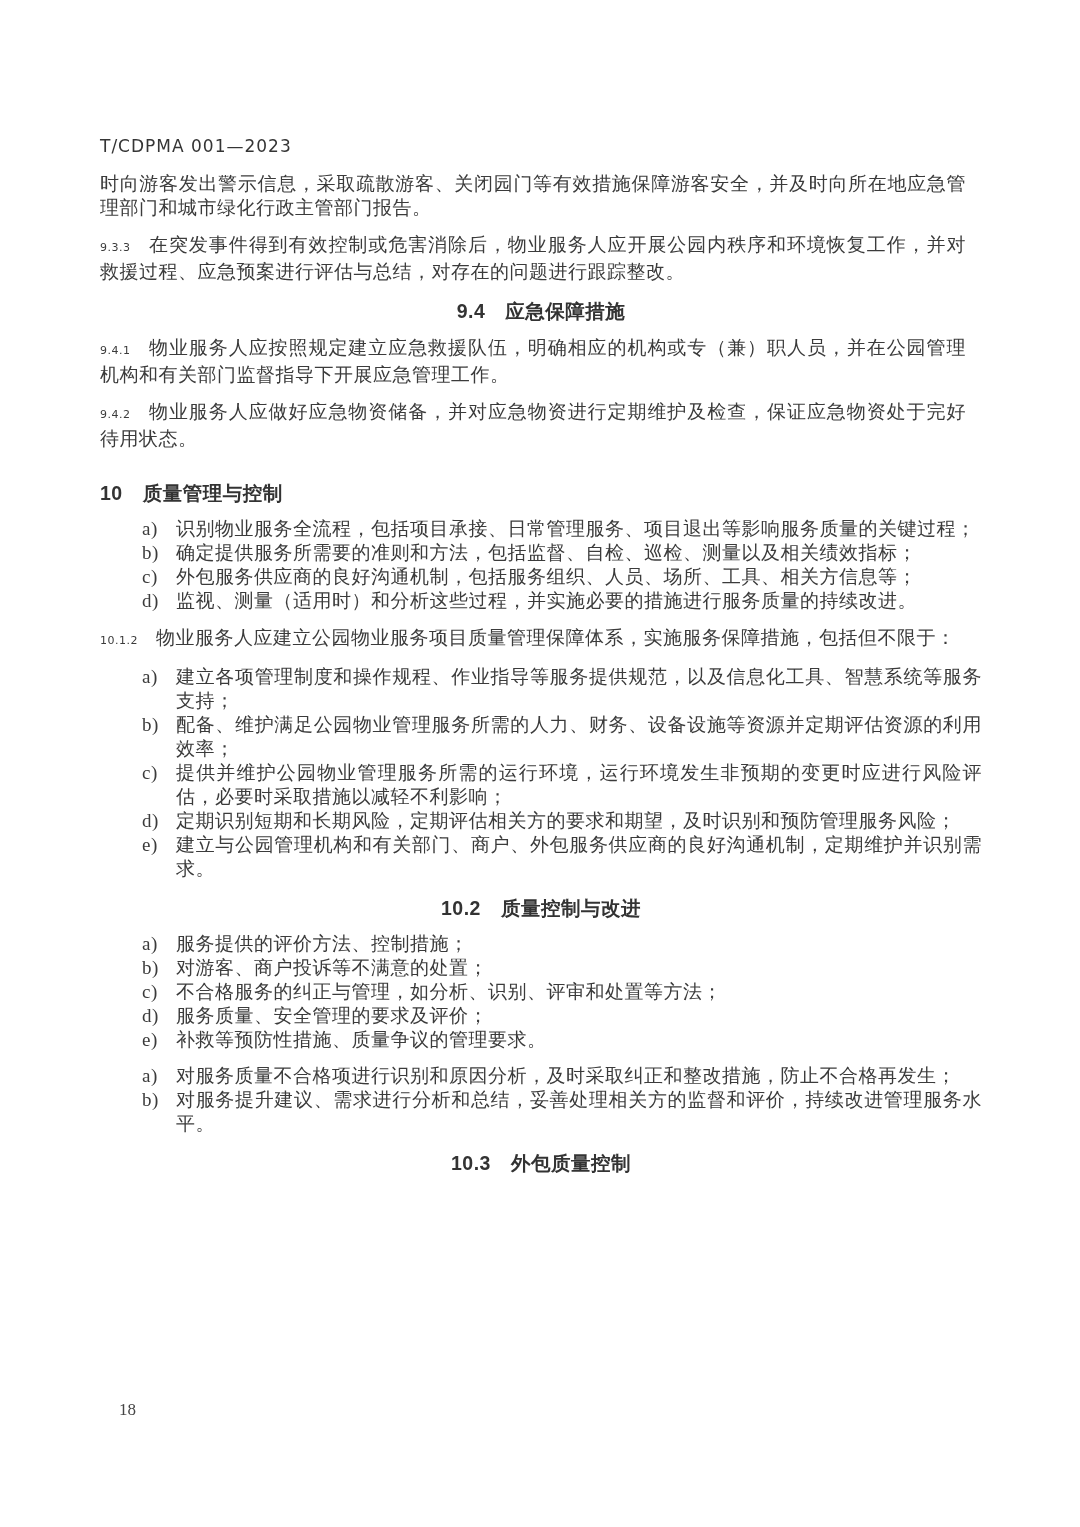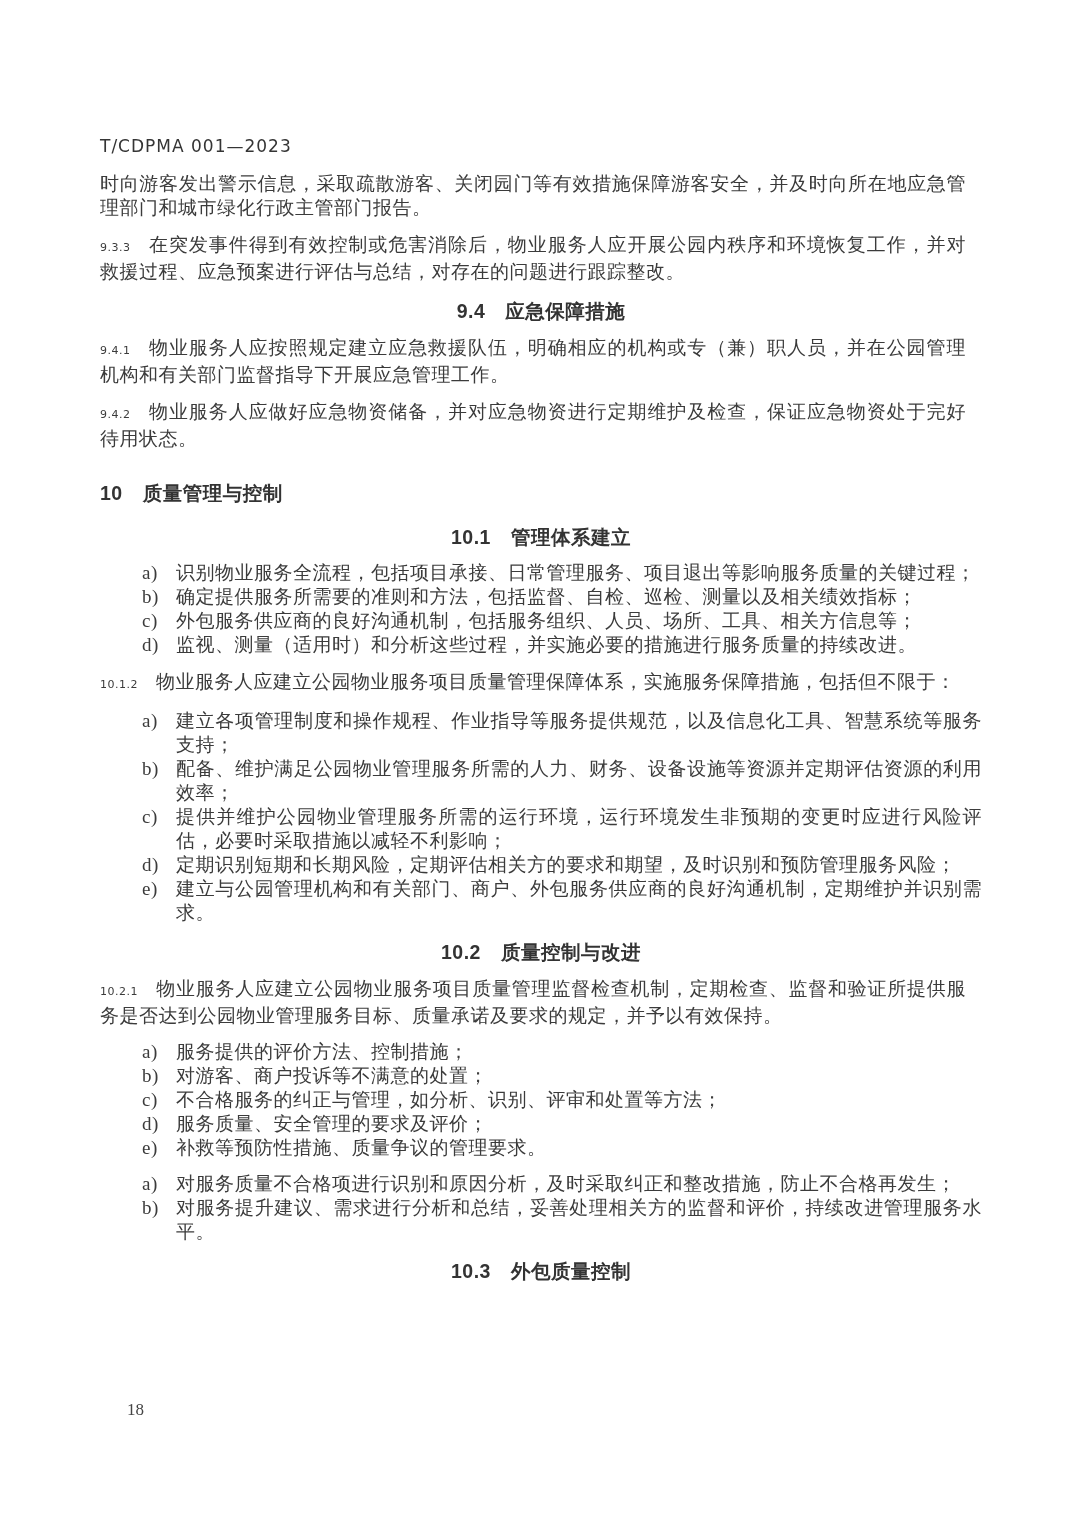--- a/index.html
+++ b/index.html
@@ -75,40 +75,39 @@
     margin-left: 42px;
     white-space: nowrap;
   }
   .list-item .li-text {
     flex: 1;
     text-align: justify;
     text-justify: inter-character;
   }
   .page-number {
     position: absolute;
-    left: 127px;
+    left: 119px;
     top: 1400px;
     font-size: 17px;
     color: #454545;
   }
 </style>
 </head>
 <body>
 
 <div class="page">
   <div class="std-header">T/CDPMA 001—2023</div>
 
   <div class="content" id="doc-blocks">
       <div class="para">时向游客发出警示信息，采取疏散游客、关闭园门等有效措施保障游客安全，并及时向所在地应急管理部门和城市绿化行政主管部门报告。</div>
       <div class="clause"><span class="num">9.3.3</span><span>在突发事件得到有效控制或危害消除后，物业服务人应开展公园内秩序和环境恢复工作，并对救援过程、应急预案进行评估与总结，对存在的问题进行跟踪整改。</span></div>
       <div class="heading level2"><span class="num">9.4</span><span>应急保障措施</span></div>
       <div class="clause"><span class="num">9.4.1</span><span>物业服务人应按照规定建立应急救援队伍，明确相应的机构或专（兼）职人员，并在公园管理机构和有关部门监督指导下开展应急管理工作。</span></div>
       <div class="clause"><span class="num">9.4.2</span><span>物业服务人应做好应急物资储备，并对应急物资进行定期维护及检查，保证应急物资处于完好待用状态。</span></div>
       <div class="heading level1"><span class="num">10</span><span>质量管理与控制</span></div>
-      <div class="heading level2"><span class="num">10.1</span><span>管理体系建立</span></div>
       <div class="clause-list">
         <div class="list-item">
           <span class="label">a)</span>
           <span class="li-text">识别物业服务全流程，包括项目承接、日常管理服务、项目退出等影响服务质量的关键过程；</span>
         </div>
         <div class="list-item">
           <span class="label">b)</span>
           <span class="li-text">确定提供服务所需要的准则和方法，包括监督、自检、巡检、测量以及相关绩效指标；</span>
         </div>
         <div class="list-item">
@@ -137,21 +136,20 @@
         <div class="list-item">
           <span class="label">d)</span>
           <span class="li-text">定期识别短期和长期风险，定期评估相关方的要求和期望，及时识别和预防管理服务风险；</span>
         </div>
         <div class="list-item">
           <span class="label">e)</span>
           <span class="li-text">建立与公园管理机构和有关部门、商户、外包服务供应商的良好沟通机制，定期维护并识别需求。</span>
         </div>
       </div>
       <div class="heading level2"><span class="num">10.2</span><span>质量控制与改进</span></div>
-      <div class="clause"><span class="num">10.2.1</span><span>物业服务人应建立公园物业服务项目质量管理监督检查机制，定期检查、监督和验证所提供服务是否达到公园物业管理服务目标、质量承诺及要求的规定，并予以有效保持。</span></div>
       <div class="clause-list">
         <div class="list-item">
           <span class="label">a)</span>
           <span class="li-text">服务提供的评价方法、控制措施；</span>
         </div>
         <div class="list-item">
           <span class="label">b)</span>
           <span class="li-text">对游客、商户投诉等不满意的处置；</span>
         </div>
         <div class="list-item">

